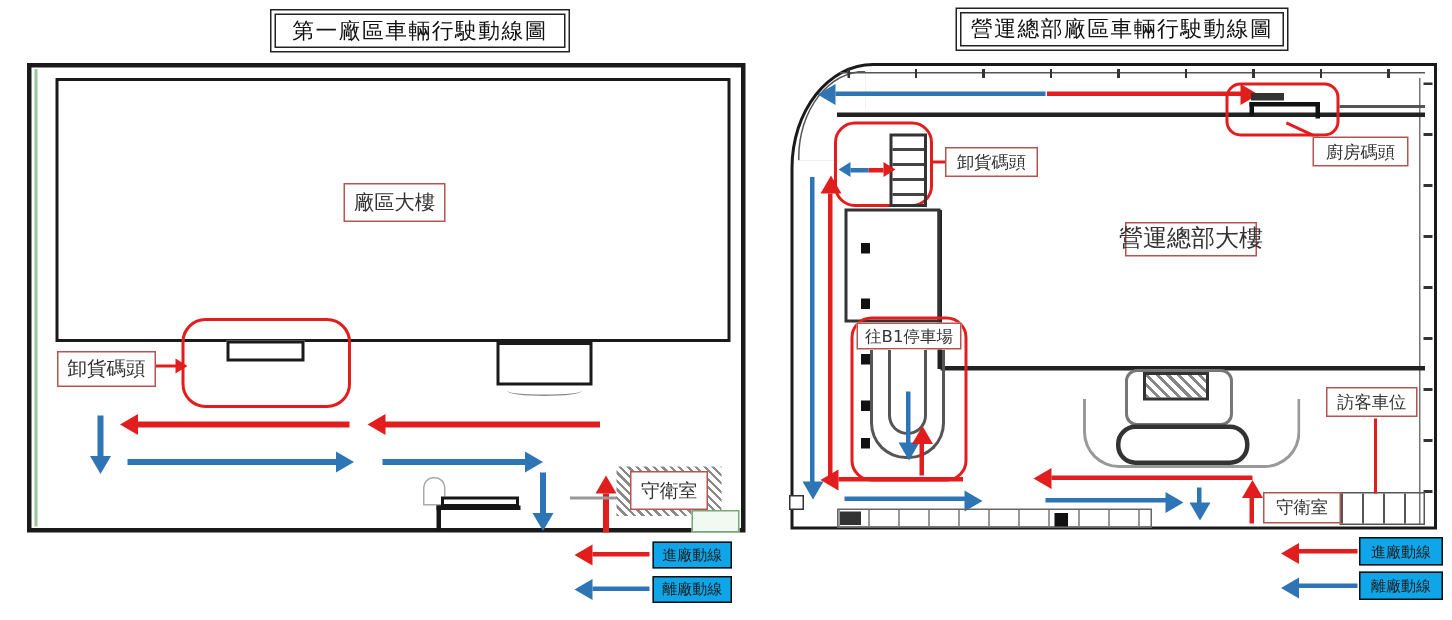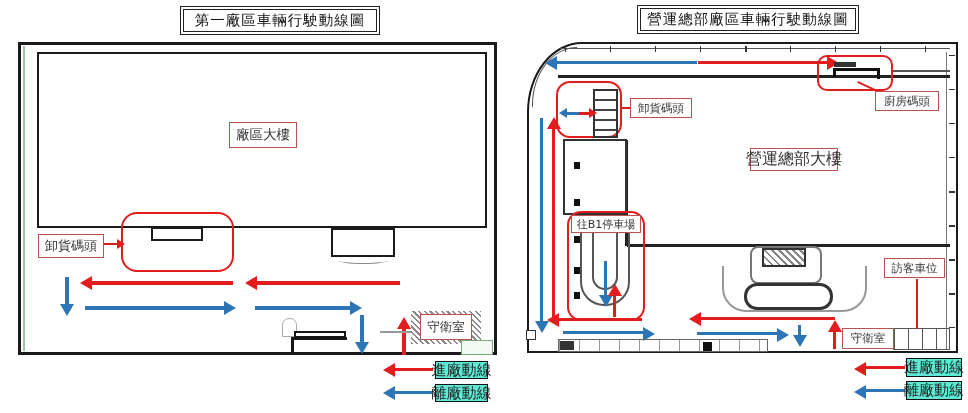--- a/index.html
+++ b/index.html
@@ -6,22 +6,22 @@
   #canvas{position:relative;width:968px;height:413px;background:#fff;overflow:hidden;
           font-family:"DejaVu Sans","Liberation Sans",sans-serif;color:#222;}
   .abs{position:absolute;box-sizing:border-box;}
   
   .title{border:1.5px solid #222;outline:1.2px solid #222;outline-offset:2.5px;background:#fff;
          display:flex;align-items:center;justify-content:center;font-size:14.5px;letter-spacing:1px;color:#111;}
   
   .lbl{border:1.5px solid #b85450;background:#fff;display:flex;align-items:center;justify-content:center;
        color:#333;white-space:nowrap;}
   
-  .leg{border:1.8px solid #111;background:#5eead4;display:flex;align-items:center;justify-content:center;
-       font-size:15px;color:#222;white-space:nowrap;}
+  .leg{border:1.8px solid #111;background:#0ea5e9;display:flex;align-items:center;justify-content:center;
+       font-size:10px;color:#222;white-space:nowrap;}
   
   .sh{position:absolute;box-sizing:border-box;}
   .red-s{background:var(--entry-route,#e11d1d);}
   .blue-s{background:var(--exit-route,#2e75b6);}
   
   .hd{position:absolute;width:0;height:0;border:7px solid transparent;}
   .hd.l{border-left-width:0;border-right-width:12px;}
   .hd.r{border-right-width:0;border-left-width:12px;}
   .hd.u{border-top-width:0;border-bottom-width:12px;}
   .hd.d{border-bottom-width:0;border-top-width:12px;}

